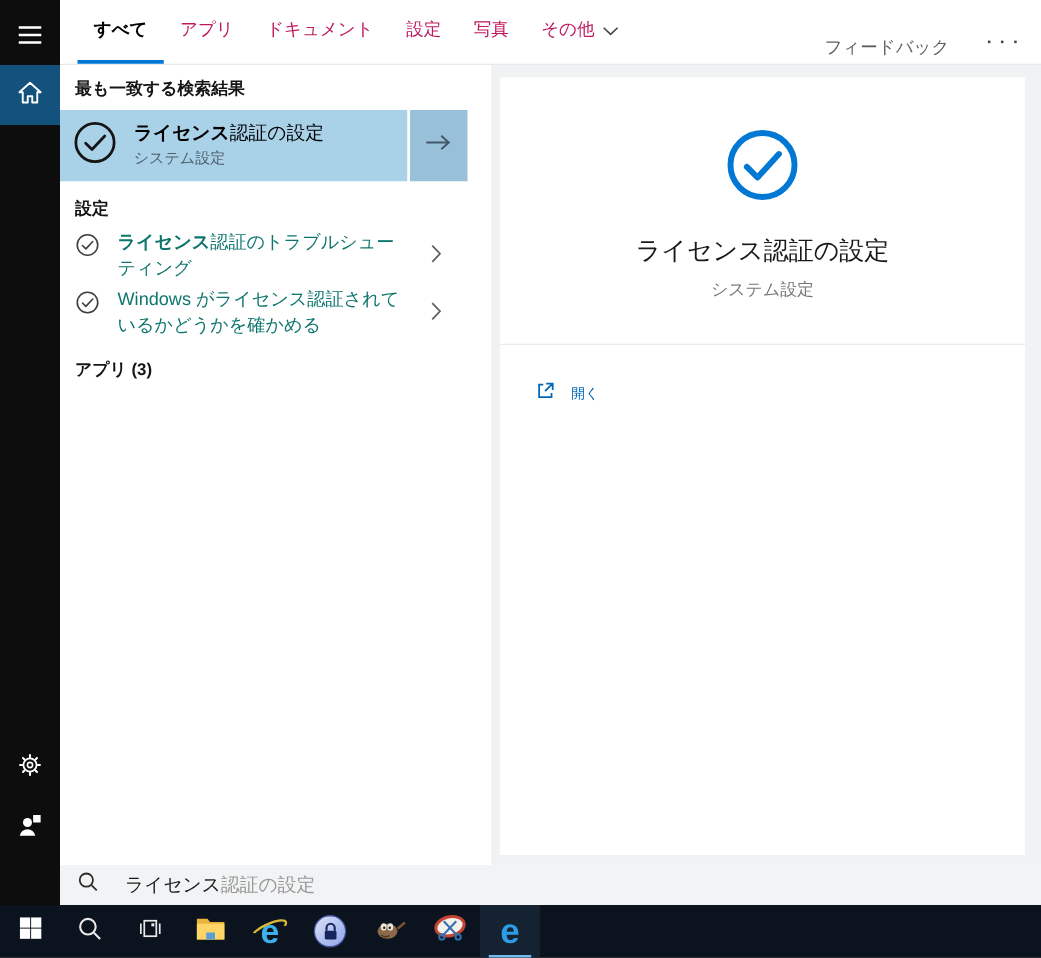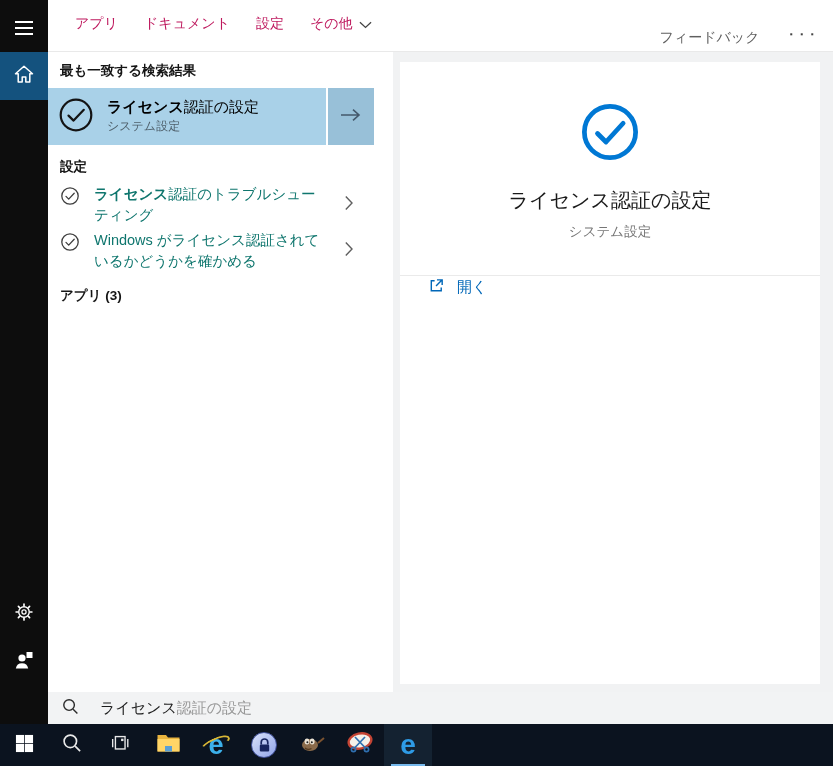--- a/index.html
+++ b/index.html
@@ -48,21 +48,21 @@
   .ri-text .b { font-weight:700; }
   .ri-chevron { flex:0 0 auto; align-self:center; }
 
   
   .right-area { position:absolute; left:393px; top:52px; width:440px; height:640px; background:#f1f2f3; }
   .card { position:absolute; left:7px; top:10px; width:420px; height:622px; background:#fff; }
   .pv-icon { display:flex; justify-content:center; margin-top:40px; }
   .pv-title { margin-top:25px; text-align:center; font-size:20px; color:#191919; }
   .pv-sub { margin-top:9px; text-align:center; font-size:13.5px; color:#767676; }
   .pv-divider { margin-top:34px; height:1px; background:#eaeaea; }
-  .open-row { margin:1px 0 0 28px; display:flex; align-items:center; gap:12px; color:#0067b8; font-size:15px; }
+  .open-row { margin:28px 0 0 28px; display:flex; align-items:center; gap:12px; color:#0067b8; font-size:11px; }
 
   
   .search-row { position:absolute; left:48px; top:692px; width:785px; height:32px; background:#f2f3f4;
     display:flex; align-items:center; padding-left:14px; gap:21px; }
   .typed { font-size:15px; color:#1b1b1b; }
   .suggest { font-size:15px; color:#979797; margin-left:-21px; padding-left:0; }
   .search-text { display:flex; gap:0; }
 
   
   .taskbar { position:absolute; left:0; top:724px; width:833px; height:42px; background:#0b131f; display:flex; }
@@ -119,28 +119,34 @@
           <rect x="13.5" y="3" width="6" height="6" fill="#fff"></rect>
           <circle cx="9" cy="9" r="3.6" fill="#fff"></circle>
           <path d="M2.8 19.5 a6.3 6.3 0 0 1 12.4 0 Z" fill="#fff"></path>
         </svg>
       </span>
     </div>
   </div>
 
   <div class="header">
     <div class="tabs">
+      <div class="tab active">
+          <span>すべて</span>
+        </div>
       <div class="tab">
           <span>アプリ</span>
         </div>
       <div class="tab">
           <span>ドキュメント</span>
         </div>
       <div class="tab">
           <span>設定</span>
+        </div>
+      <div class="tab">
+          <span>写真</span>
         </div>
       <div class="tab">
         <span>その他</span>
         <span>
           <svg width="13" height="8" viewBox="0 0 14 8">
               <path d="M1 1 L7 6.6 L13 1" fill="none" stroke="#444" stroke-width="1.4"></path>
             </svg>
         </span>
       </div>
     </div>

